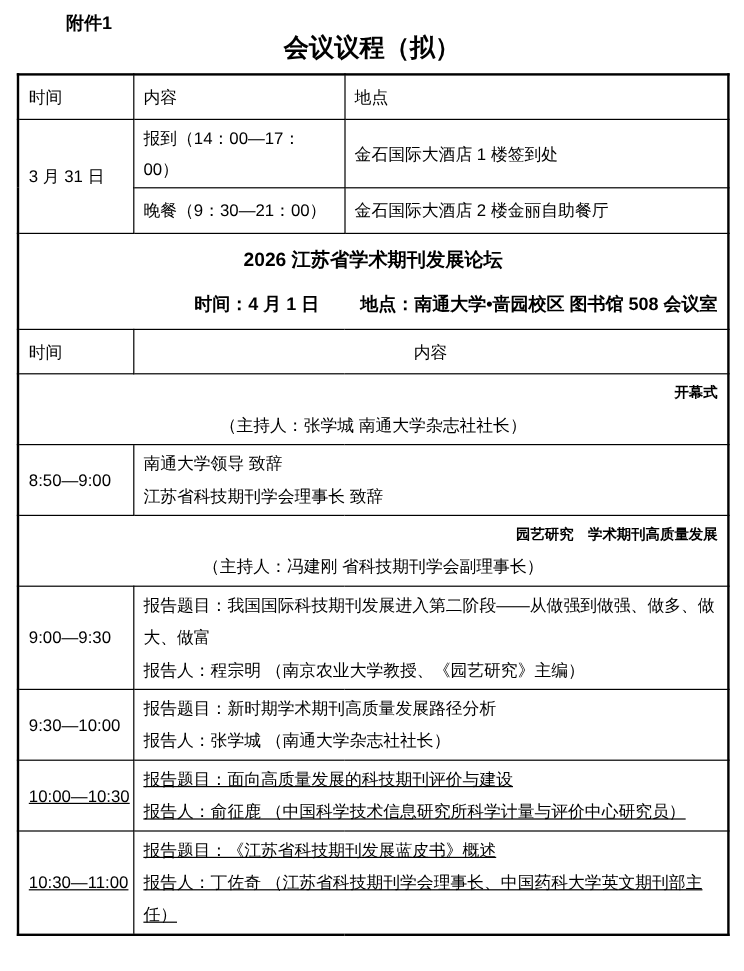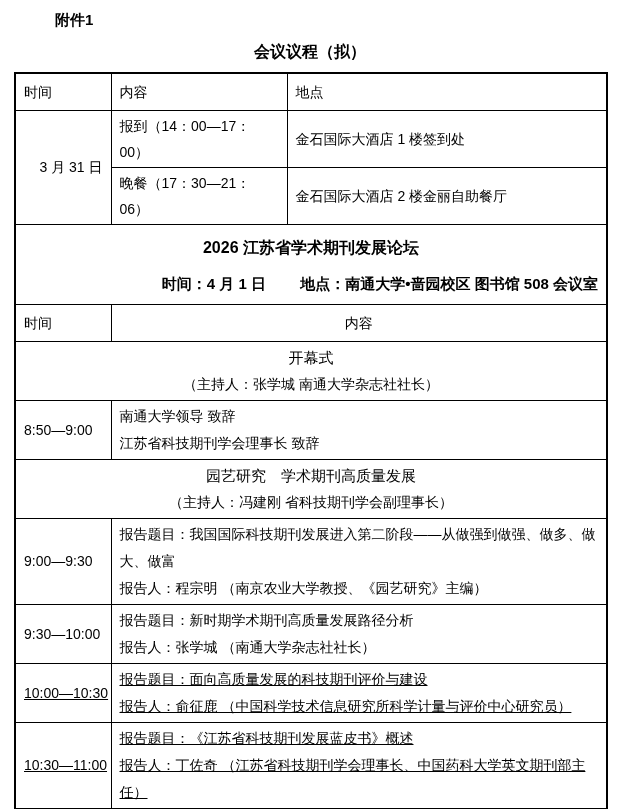--- a/index.html
+++ b/index.html
@@ -24,56 +24,55 @@
     font-weight: bold;
     font-size: 15px;
     margin-top: 16px;
     line-height: 20px;
     letter-spacing: 0.3px;
     white-space: nowrap;
   }
   .doc-subtitle {
     text-align: center;
     font-weight: bold;
-    font-size: 16px;
-    margin-top: 11px;
+    font-size: 21px;
     margin-bottom: 9px;
     line-height: 22px;
   }
 
   table.agenda {
     width: 592px;
     border-collapse: collapse;
     table-layout: fixed;
     border: 2px solid #000;
   }
   table.agenda td {
     border: 1px solid #000;
     font-size: 14px;
     padding: 2px 8px;
     vertical-align: middle;
     line-height: 26px;
     overflow: hidden;
   }
   td.hdr { font-weight: normal; font-size: 15px; }
-  td.vtop { vertical-align: top; padding-top: 6px; text-align: right; }
+  td.vtop { vertical-align: top; padding-top: 6px; }
   td.center { text-align: center; }
   .timecell { vertical-align: top; padding-top: 5px; white-space: nowrap; }
 
   tr.r37 td { height: 37px; }
   tr.r38 td { height: 38px; }
   tr.r55 td { height: 55px; }
   tr.r56 td { height: 56px; text-decoration: underline; }
   tr.r80 td { height: 80px; }
   tr.r82 td { height: 82px; }
 
   .forum-title { font-weight: bold; font-size: 16px; line-height: 30px; margin-top: 4px; }
   .forum-meta  { font-weight: bold; font-size: 15px; line-height: 30px; margin-top: 6px; text-align: right; }
 
-  .sec-title { font-weight: normal; font-size: 15px; line-height: 27px; text-align: center; }
+  .sec-title { font-weight: bold; font-size: 12px; line-height: 27px; text-align: right; }
   .sec-host  { font-size: 14px; line-height: 27px; text-align: center; }
 
   .cell-line { line-height: 27px; }
 </style>
 </head>
 <body>
 
 <div class="page">
 
   <div class="attachment">附件1</div>
@@ -92,21 +91,21 @@
       <td class="hdr">内容</td>
       <td class="hdr">地点</td>
     </tr>
 
     <tr class="r37">
       <td rowspan="2" class="vtop">3 月 31 日</td>
       <td>报到（14：00—17：00）</td>
       <td>金石国际大酒店 1 楼签到处</td>
     </tr>
     <tr class="r38">
-      <td>晚餐（17：30—21：06）</td>
+      <td>晚餐（9：30—21：00）</td>
       <td>金石国际大酒店 2 楼金丽自助餐厅</td>
     </tr>
 
     <tr class="r80">
       <td colspan="3" class="center">
         <div class="forum-title">2026 江苏省学术期刊发展论坛</div>
         <div class="forum-meta">时间：4 月 1 日　　 地点：南通大学•啬园校区 图书馆 508 会议室</div>
       </td>
     </tr>
 

